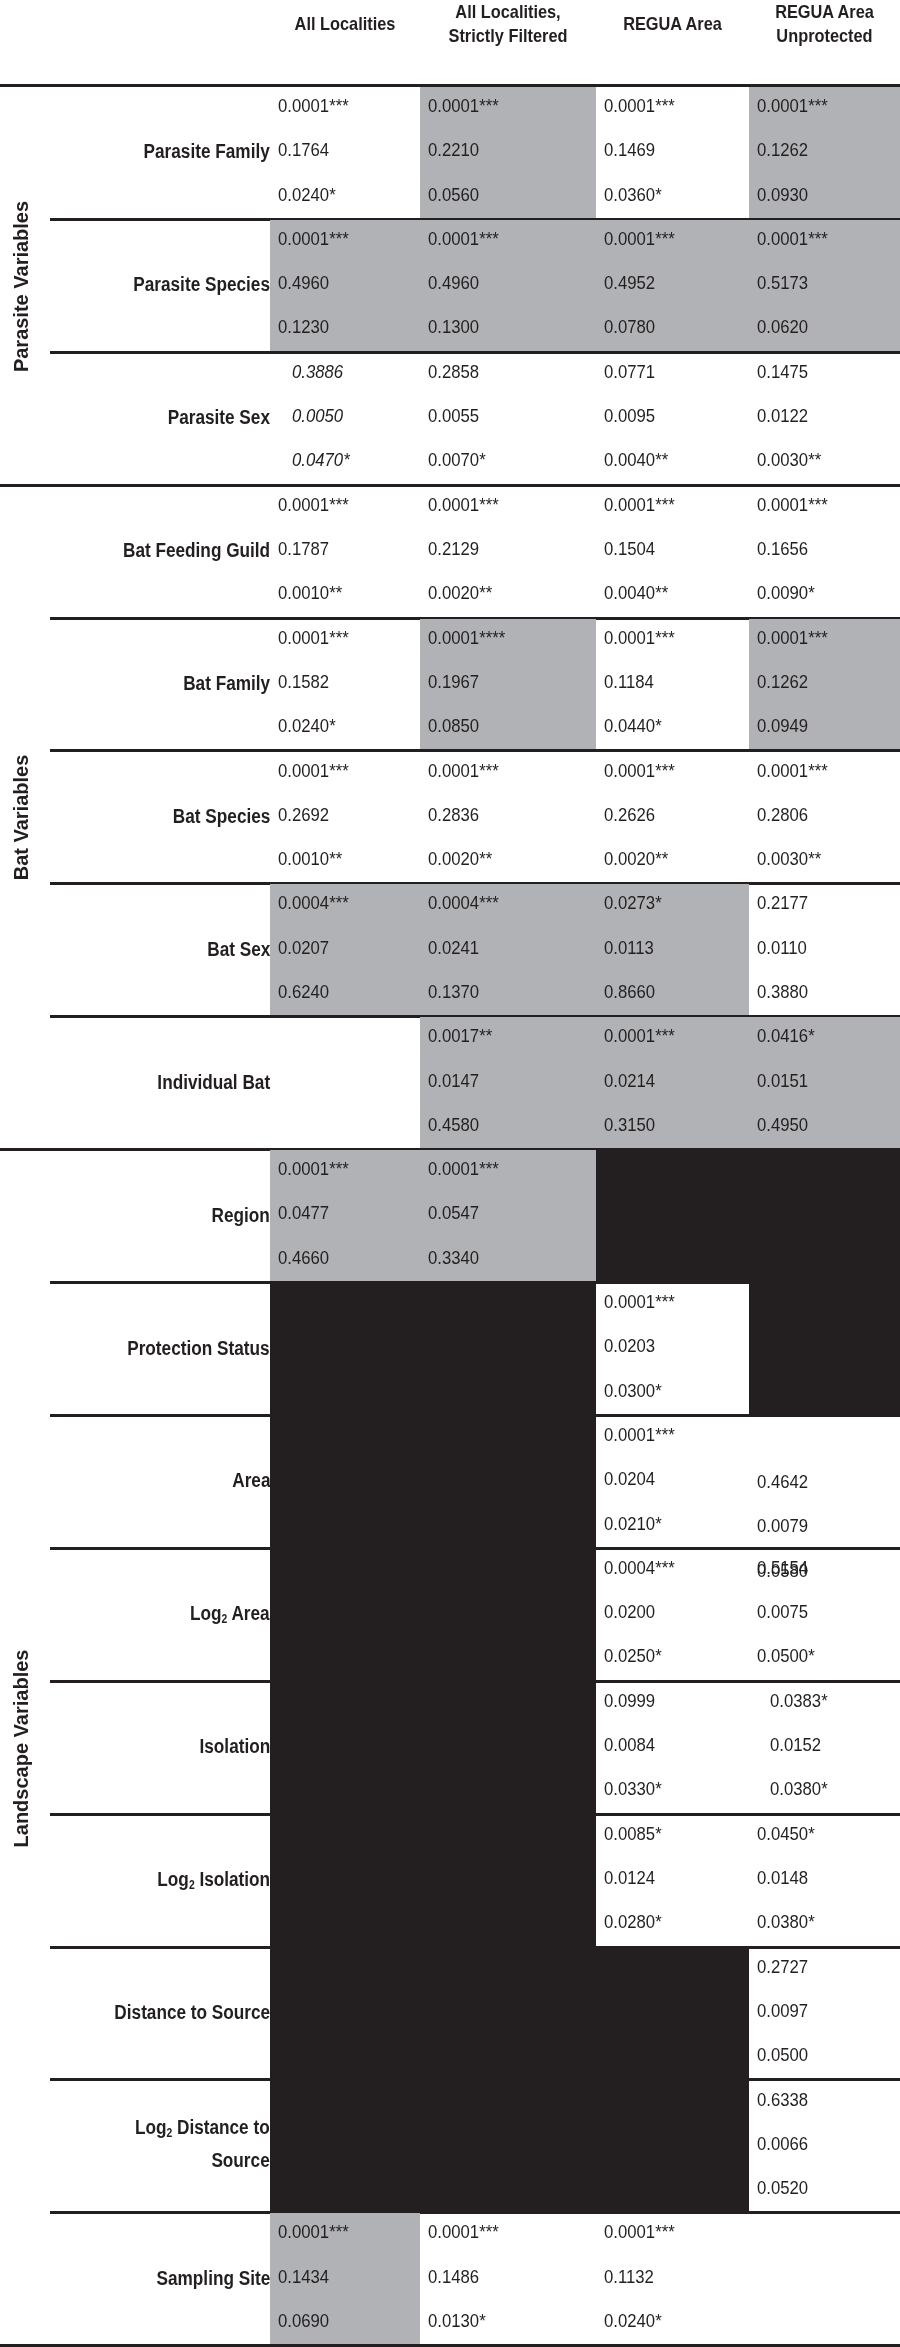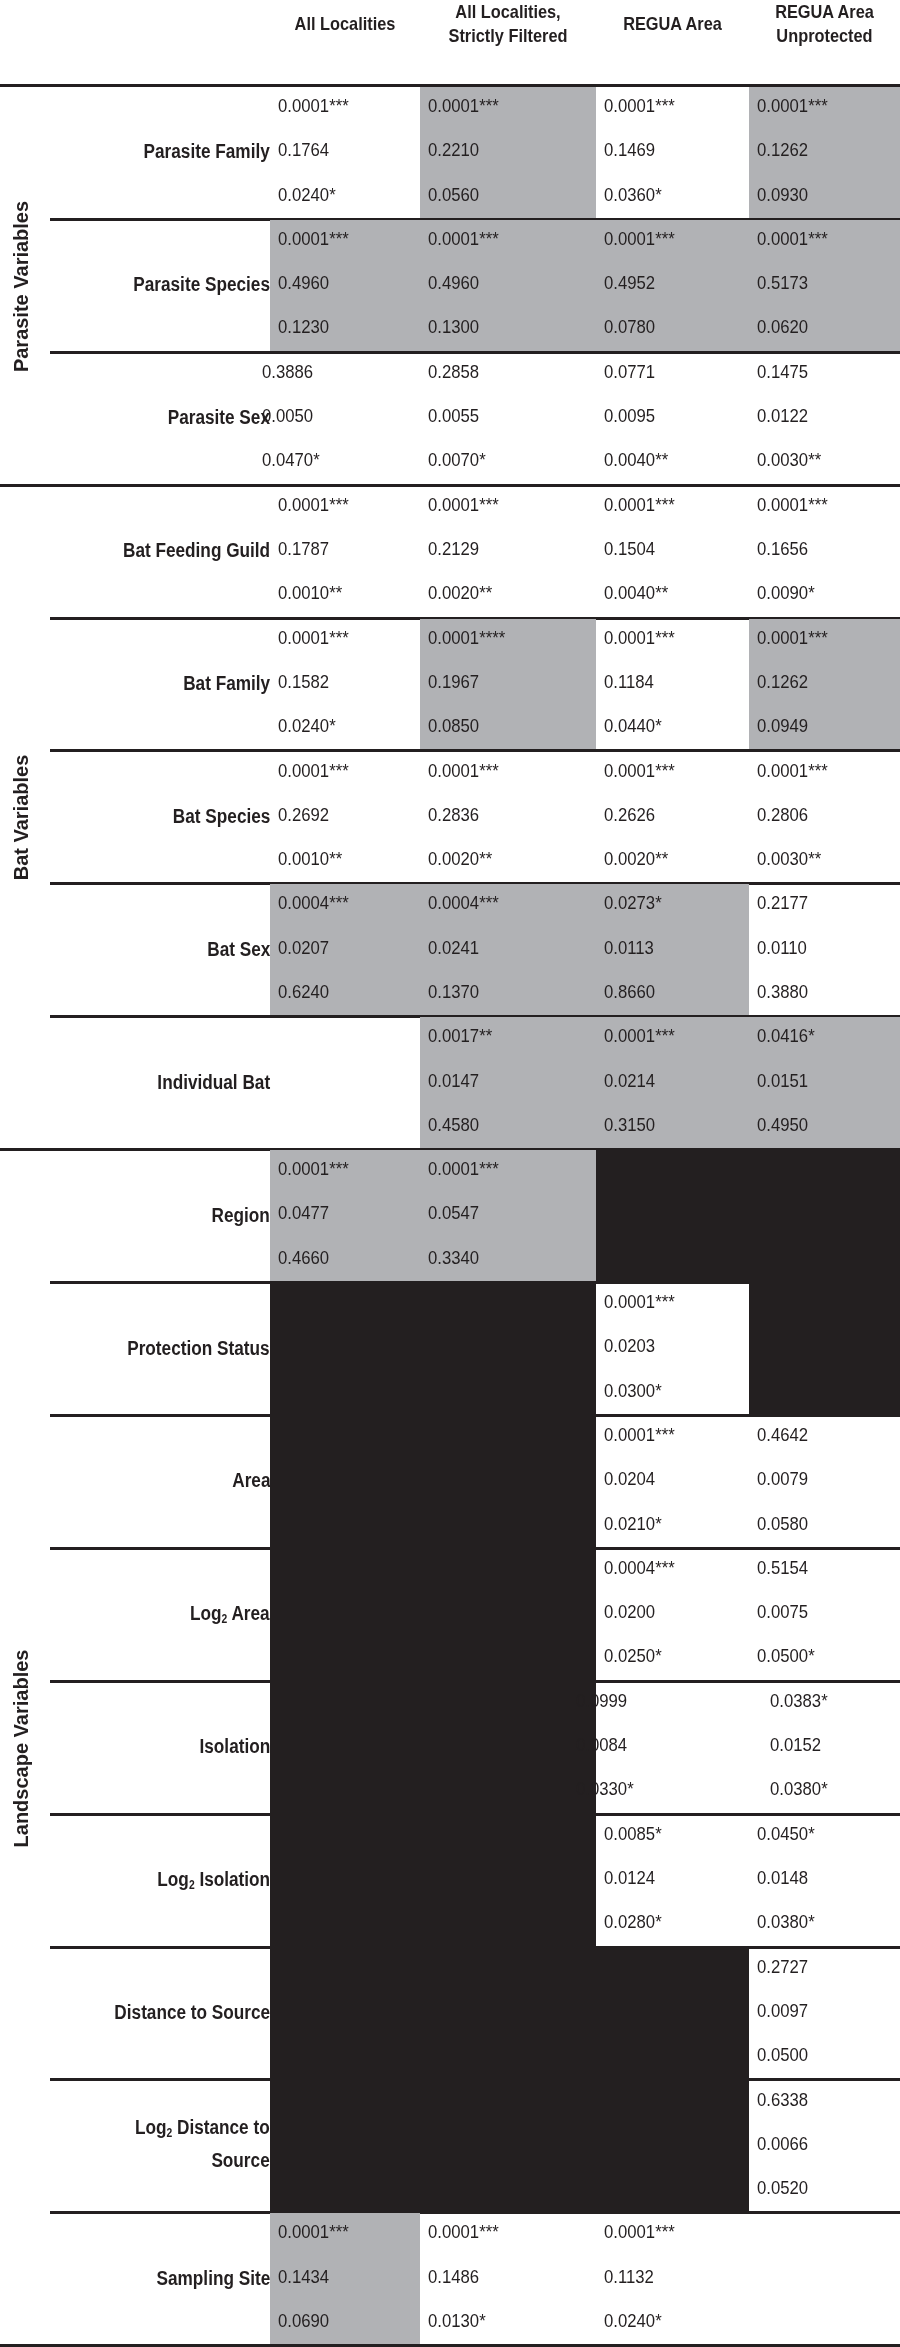--- a/index.html
+++ b/index.html
@@ -92,21 +92,21 @@
       </div>
       <div class="cell grey" style="left: 749px; width: 151px; height: 132.9px;">
         <div class="val" style="top: 8px;">0.0001***</div>
         <div class="val" style="top: 52.3px;">0.5173</div>
         <div class="val" style="top: 96.6px;">0.0620</div>
       </div>
       <div class="sep" style="left: 50px; width: 850px; top: 130.9px;"></div>
     </div>
     <div class="group" style="top: 265.8px; height: 132.9px;">
       <div class="rlabel" style="top: 48.45px;">Parasite Sex</div>
-      <div class="cell " style="left: 254px; width: 150px; height: 132.9px;">
+      <div class="cell " style="left: 284px; width: 150px; height: 132.9px; font-style: italic;">
         <div class="val" style="top: 8px;">0.3886</div>
         <div class="val" style="top: 52.3px;">0.0050</div>
         <div class="val" style="top: 96.6px;">0.0470*</div>
       </div>
       <div class="cell " style="left: 420px; width: 176px; height: 132.9px;">
         <div class="val" style="top: 8px;">0.2858</div>
         <div class="val" style="top: 52.3px;">0.0055</div>
         <div class="val" style="top: 96.6px;">0.0070*</div>
       </div>
       <div class="cell " style="left: 596px; width: 153px; height: 132.9px;">
@@ -266,21 +266,21 @@
     </div>
     <div class="group" style="top: 1329px; height: 132.9px;">
       <div class="rlabel" style="top: 48.45px;">Area</div>
       <div class="cell black" style="left: 270px; width: 150px; height: 132.9px;"></div>
       <div class="cell black" style="left: 420px; width: 176px; height: 132.9px;"></div>
       <div class="cell " style="left: 596px; width: 153px; height: 132.9px;">
         <div class="val" style="top: 8px;">0.0001***</div>
         <div class="val" style="top: 52.3px;">0.0204</div>
         <div class="val" style="top: 96.6px;">0.0210*</div>
       </div>
-      <div class="cell " style="left: 749px; width: 151px; height: 132.9px;">
+      <div class="cell " style="left: 749px; width: 151px; height: 132.9px; margin-top: 47px;">
         <div class="val" style="top: 8px;">0.4642</div>
         <div class="val" style="top: 52.3px;">0.0079</div>
         <div class="val" style="top: 96.6px;">0.0580</div>
       </div>
       <div class="sep" style="left: 50px; width: 850px; top: 130.9px;"></div>
     </div>
     <div class="group" style="top: 1461.9px; height: 132.9px;">
       <div class="rlabel" style="top: 48.45px;">Log<sub>2</sub> Area</div>
       <div class="cell black" style="left: 270px; width: 150px; height: 132.9px;"></div>
       <div class="cell black" style="left: 420px; width: 176px; height: 132.9px;"></div>
@@ -293,21 +293,21 @@
         <div class="val" style="top: 8px;">0.5154</div>
         <div class="val" style="top: 52.3px;">0.0075</div>
         <div class="val" style="top: 96.6px;">0.0500*</div>
       </div>
       <div class="sep" style="left: 50px; width: 850px; top: 130.9px;"></div>
     </div>
     <div class="group" style="top: 1594.8px; height: 132.9px;">
       <div class="rlabel" style="top: 48.45px;">Isolation</div>
       <div class="cell black" style="left: 270px; width: 150px; height: 132.9px;"></div>
       <div class="cell black" style="left: 420px; width: 176px; height: 132.9px;"></div>
-      <div class="cell " style="left: 568px; width: 153px; height: 132.9px; text-decoration: underline;">
+      <div class="cell " style="left: 596px; width: 153px; height: 132.9px; text-decoration: underline;">
         <div class="val" style="top: 8px;">0.0999</div>
         <div class="val" style="top: 52.3px;">0.0084</div>
         <div class="val" style="top: 96.6px;">0.0330*</div>
       </div>
       <div class="cell " style="left: 762px; width: 151px; height: 132.9px;">
         <div class="val" style="top: 8px;">0.0383*</div>
         <div class="val" style="top: 52.3px;">0.0152</div>
         <div class="val" style="top: 96.6px;">0.0380*</div>
       </div>
       <div class="sep" style="left: 50px; width: 850px; top: 130.9px;"></div>

